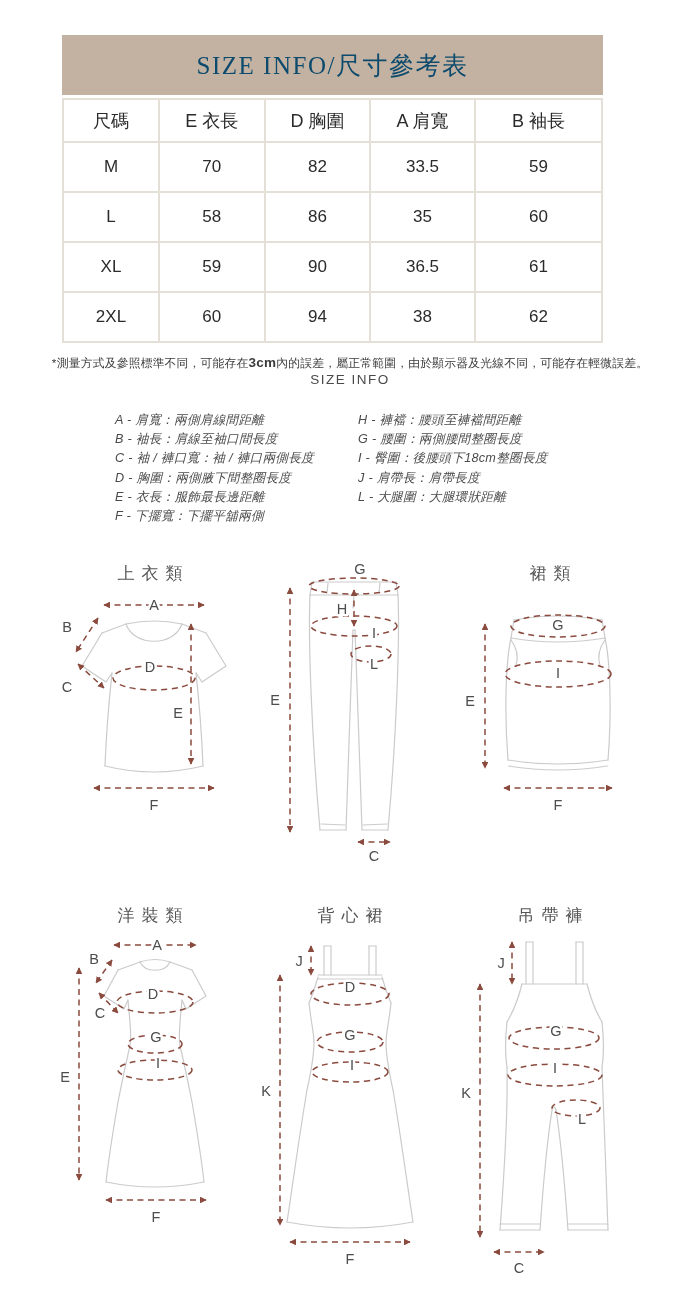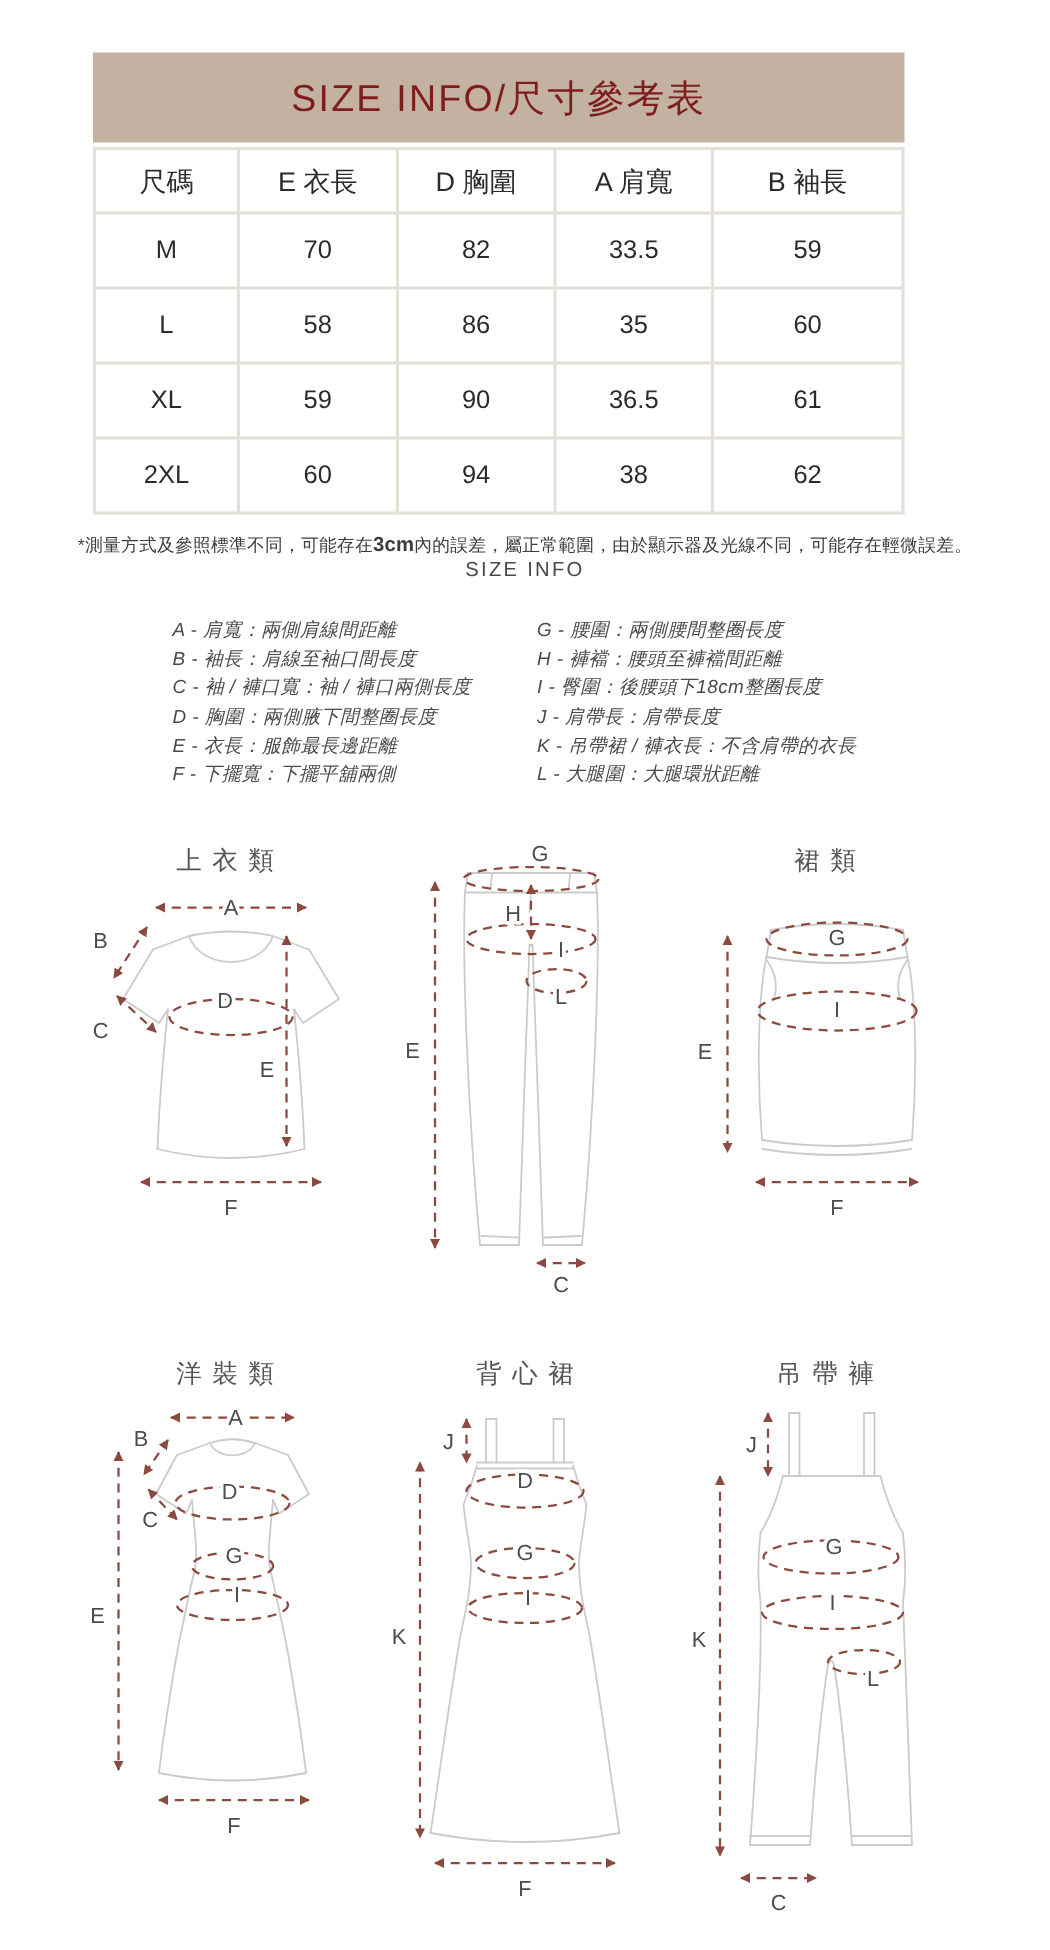--- a/index.html
+++ b/index.html
@@ -7,23 +7,23 @@
   body {
     width:700px; height:1300px; overflow:hidden;
     font-family:"Liberation Sans","DejaVu Sans",sans-serif;
     color:#2f2f2f;
   }
   .page { width:700px; height:1300px; padding-top:35px; }
 
   
   .table-block { width:541px; margin-left:62px; }
   .tbl-title {
-    height:60px; background:#c3b2a1; color:#7f1d1d;
+    height:60px; background:#c3b2a1; color:#0c4a6e;
     display:flex; align-items:center; justify-content:center;
-    font-size:25px; letter-spacing:1.5px;
+    font-size:25px; letter-spacing:1.5px;font-family:Liberation Serif, serif;
   }
   table.size { border-collapse:collapse; width:100%; table-layout:fixed; margin-top:3px; }
   table.size td {
     border:2px solid #e4dfd7; background:#ffffff;
     text-align:center; vertical-align:middle;
     font-size:17px; color:#2b2b2b;
   }
   table.size tr.hdr td { height:43px; font-size:18px; }
   table.size tr.data td { height:50px; }
 
@@ -125,25 +125,24 @@
   <div class="defs">
     <div class="col">
       <div class="def-line">A - 肩寬：兩側肩線間距離</div>
       <div class="def-line">B - 袖長：肩線至袖口間長度</div>
       <div class="def-line">C - 袖 / 褲口寬：袖 / 褲口兩側長度</div>
       <div class="def-line">D - 胸圍：兩側腋下間整圈長度</div>
       <div class="def-line">E - 衣長：服飾最長邊距離</div>
       <div class="def-line">F - 下擺寬：下擺平舖兩側</div>
     </div>
     <div class="col">
+      <div class="def-line">H - 褲襠：腰頭至褲襠間距離</div>
       <div class="def-line">G - 腰圍：兩側腰間整圈長度</div>
-      <div class="def-line">H - 褲襠：腰頭至褲襠間距離</div>
       <div class="def-line">I - 臀圍：後腰頭下18cm整圈長度</div>
       <div class="def-line">J - 肩帶長：肩帶長度</div>
-      <div class="def-line">K - 吊帶裙 / 褲衣長：不含肩帶的衣長</div>
       <div class="def-line">L - 大腿圍：大腿環狀距離</div>
     </div>
   </div>
 
   <div class="grid">
 
     <div class="cell">
       <div class="dg-title">上衣類</div>
       <svg width="200" height="300" viewBox="0 0 200 300">
         <defs>

